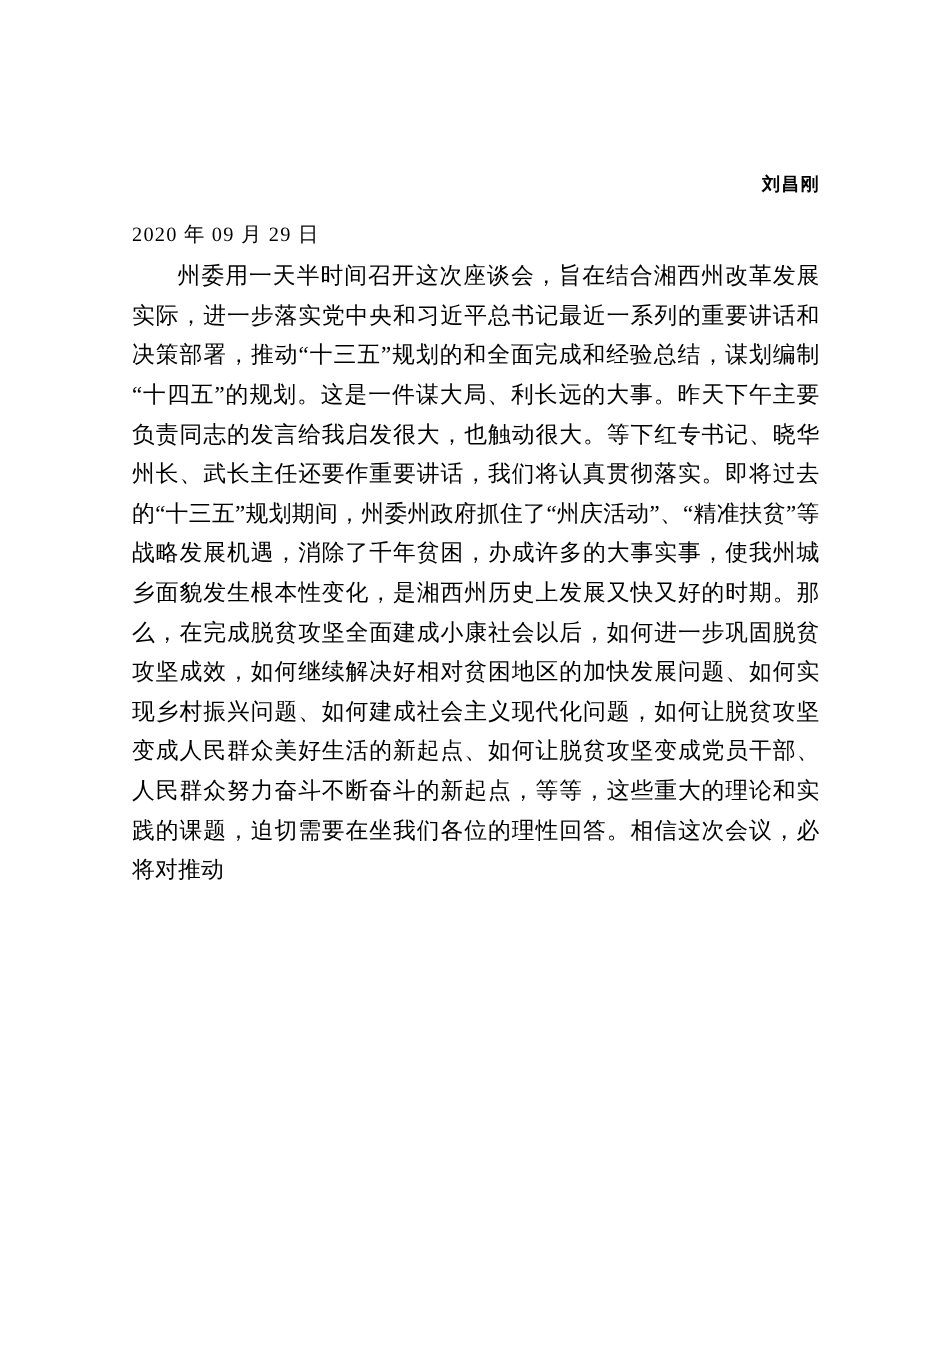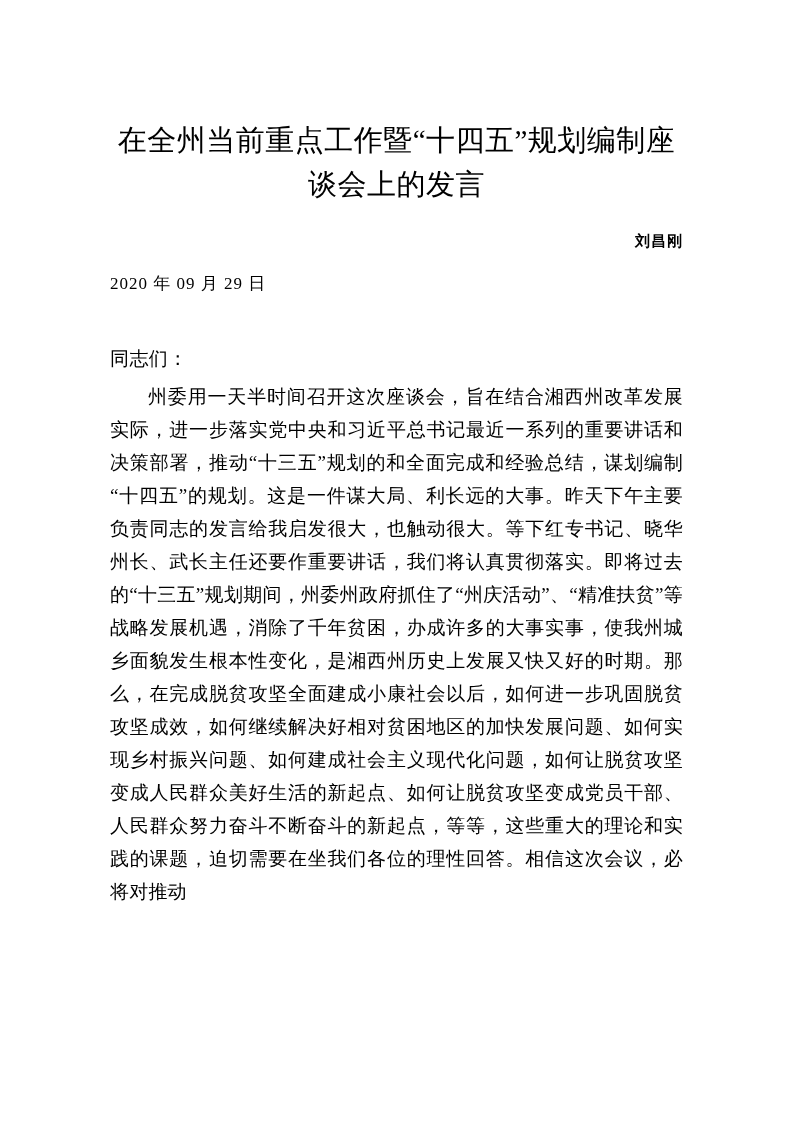--- a/index.html
+++ b/index.html
@@ -61,18 +61,16 @@
     text-justify: inter-ideograph;
     text-indent: 2em;
     margin: 4px 0 0 0;
     letter-spacing: 0.2px;
   }
 </style>
 </head>
 <body>
 
 <div class="page">
-  <h1 class="doc-title">在全州当前重点工作暨“十四五”规划编制座谈会上的发言</h1>
   <div class="author">刘昌刚</div>
   <div class="date">2020 年 09 月 29 日</div>
-  <div class="salutation">同志们：</div>
   <p class="body-para">州委用一天半时间召开这次座谈会，旨在结合湘西州改革发展实际，进一步落实党中央和习近平总书记最近一系列的重要讲话和决策部署，推动“十三五”规划的和全面完成和经验总结，谋划编制“十四五”的规划。这是一件谋大局、利长远的大事。昨天下午主要负责同志的发言给我启发很大，也触动很大。等下红专书记、晓华州长、武长主任还要作重要讲话，我们将认真贯彻落实。即将过去的“十三五”规划期间，州委州政府抓住了“州庆活动”、“精准扶贫”等战略发展机遇，消除了千年贫困，办成许多的大事实事，使我州城乡面貌发生根本性变化，是湘西州历史上发展又快又好的时期。那么，在完成脱贫攻坚全面建成小康社会以后，如何进一步巩固脱贫攻坚成效，如何继续解决好相对贫困地区的加快发展问题、如何实现乡村振兴问题、如何建成社会主义现代化问题，如何让脱贫攻坚变成人民群众美好生活的新起点、如何让脱贫攻坚变成党员干部、人民群众努力奋斗不断奋斗的新起点，等等，这些重大的理论和实践的课题，迫切需要在坐我们各位的理性回答。相信这次会议，必将对推动</p>
 </div>
 
 </body></html>

